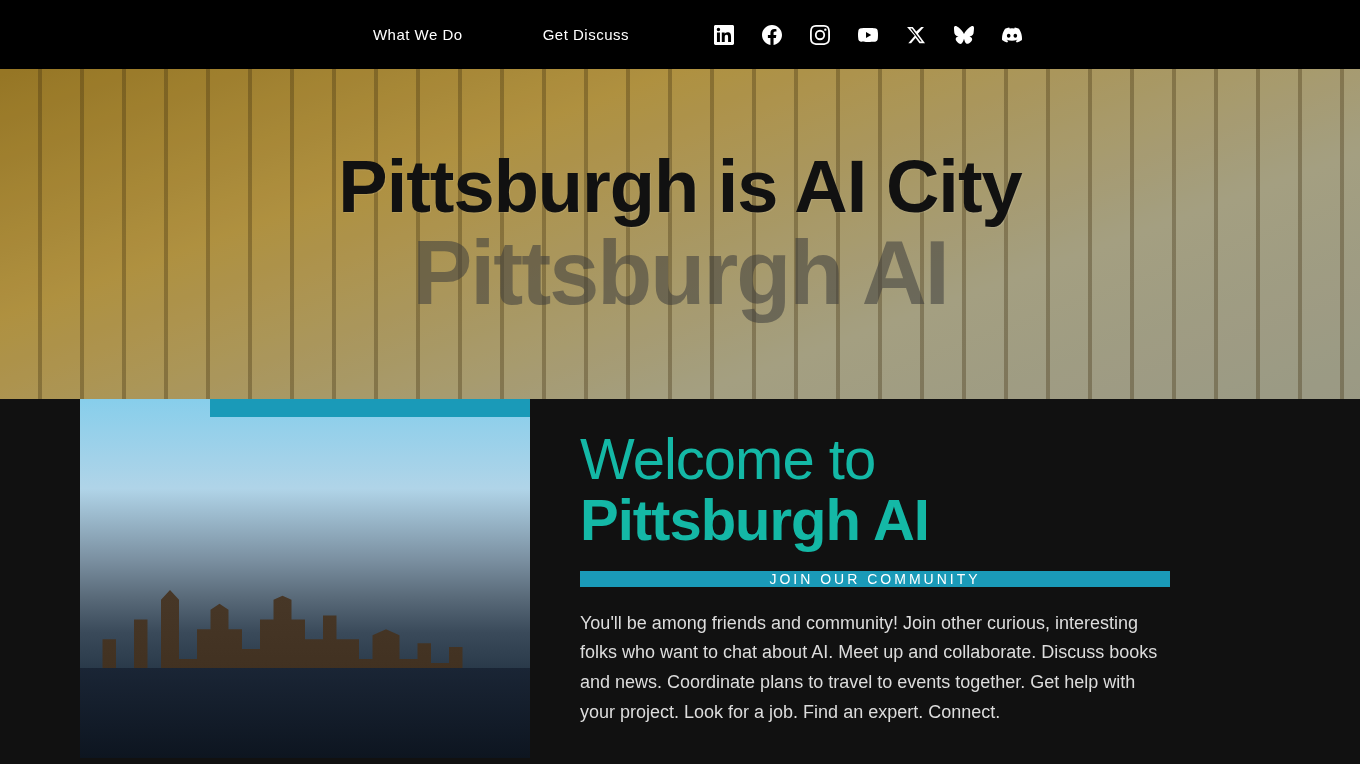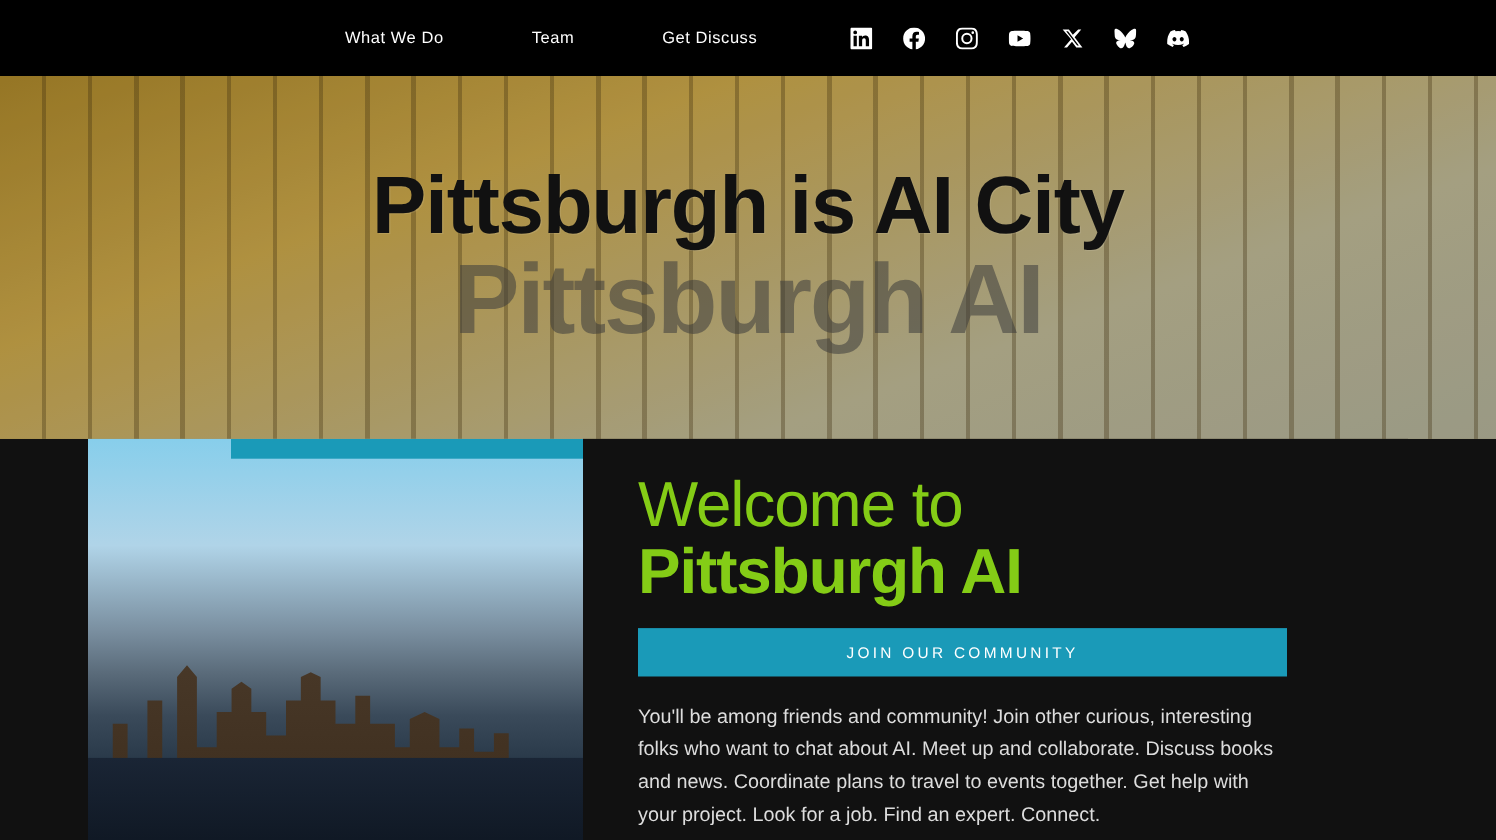--- a/index.html
+++ b/index.html
@@ -238,33 +238,33 @@
       background: #111;
       padding: 30px 40px 30px 50px;
       display: flex;
       flex-direction: column;
       justify-content: flex-start;
       position: relative;
     }
     .welcome-title {
       font-size: 58px;
       font-weight: 300;
-      color: #84cc16;
+      color: #14b8a6;
       line-height: 1.05;
       letter-spacing: -1px;
       margin-bottom: 20px;
     }
     .welcome-title .bold-line {
       font-weight: 700;
     }
     .join-btn {
       background: #1a9ab8;
       color: #fff;
       border: none;
-      padding: 14px 20px;
+      padding: 0 20px;
       font-size: 14px;
       letter-spacing: 3px;
       cursor: pointer;
       font-weight: 400;
       text-transform: uppercase;
       width: 100%;
       max-width: 590px;
       margin-bottom: 22px;
     }
     .welcome-text {
@@ -276,21 +276,20 @@
 
     
     .icon-svg { width: 20px; height: 20px; fill: #fff; }
   </style>
 </head>
 <body>
 
 <nav>
   <div class="nav-links">
     <a class="nav-link">What We Do</a>
-    <a class="nav-link">Team</a>
     <a class="nav-link">Get Discuss</a>
   </div>
   <div class="nav-social">
 
     <span class="social-icon">
       <svg class="icon-svg" viewBox="0 0 24 24" xmlns="http://www.w3.org/2000/svg">
         <path d="M20.447 20.452h-3.554v-5.569c0-1.328-.027-3.037-1.852-3.037-1.853 0-2.136 1.445-2.136 2.939v5.667H9.351V9h3.414v1.561h.046c.477-.9 1.637-1.85 3.37-1.85 3.601 0 4.267 2.37 4.267 5.455v6.286zM5.337 7.433a2.062 2.062 0 01-2.063-2.065 2.064 2.064 0 112.063 2.065zm1.782 13.019H3.555V9h3.564v11.452zM22.225 0H1.771C.792 0 0 .774 0 1.729v20.542C0 23.227.792 24 1.771 24h20.451C23.2 24 24 23.227 24 22.271V1.729C24 .774 23.2 0 22.222 0h.003z"></path>
       </svg>
     </span>
 

